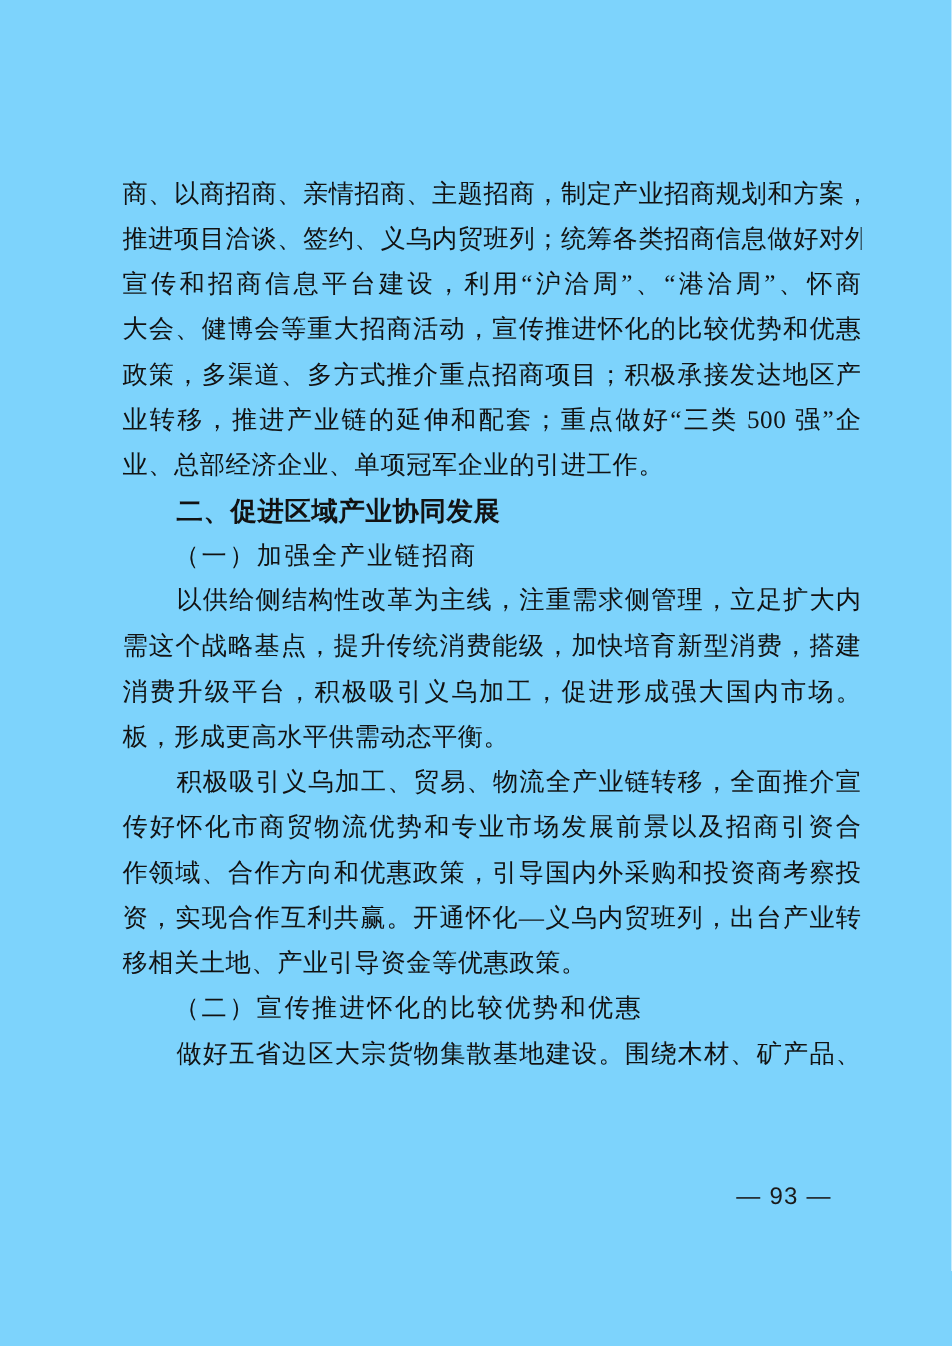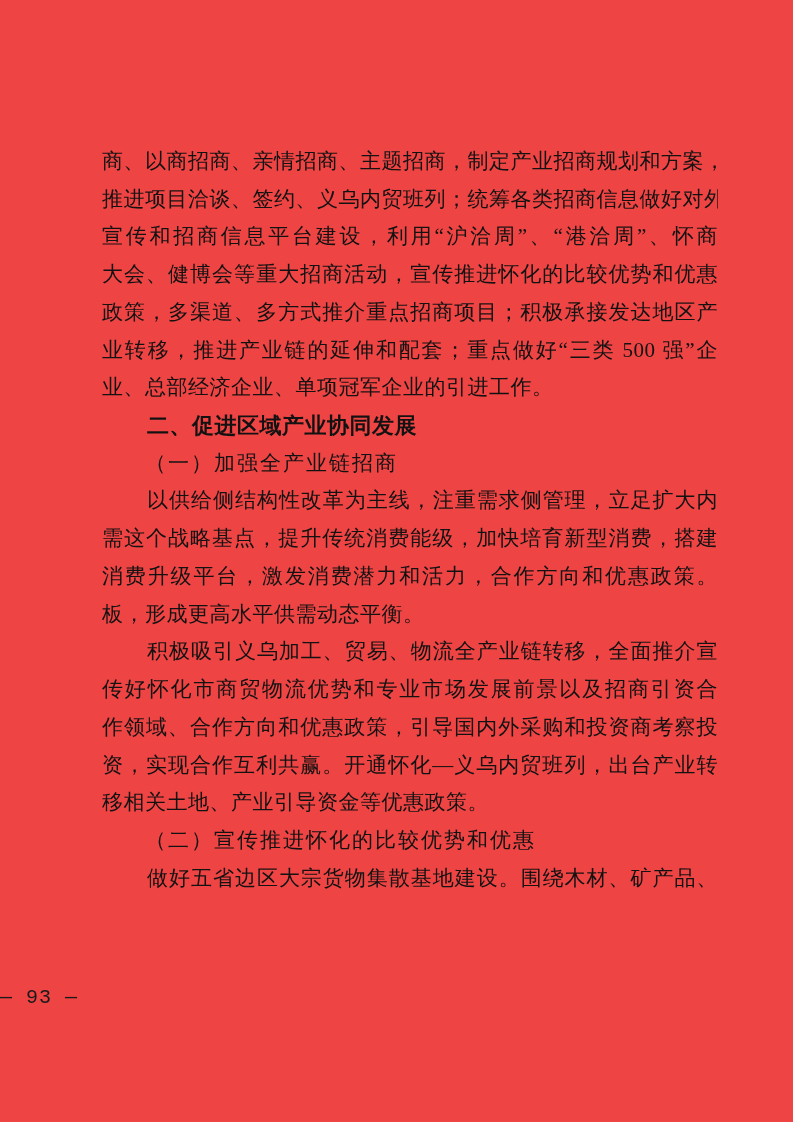--- a/index.html
+++ b/index.html
@@ -4,21 +4,21 @@
 <style>
   html, body {
     margin: 0;
     padding: 0;
     background: #ffffff;
   }
   .page {
     position: relative;
     width: 793px;
     height: 1122px;
-    background: #ef4444;
+    background: #7dd3fc;
     overflow: hidden;
     font-family: "Liberation Serif", "DejaVu Serif", serif;
     color: #121212;
   }
   .textblock {
     position: absolute;
     left: 102px;
     top: 143px;
     width: 616px;
   }
@@ -53,24 +53,25 @@
     text-indent: 43px;
     letter-spacing: 2px;
     text-align: left;
     text-align-last: left;
   }
   .pagenum {
     position: absolute;
     top: 986px;
     left: 0;
     width: 693px;
+    text-align: right;
     font-size: 20px;
     letter-spacing: 1px;
     color: #1a1a1a;
-    font-family: Liberation Mono, monospace;
+    font-family: Liberation Sans, sans-serif;
   }
 </style>
 </head>
 <body>
 
 <div class="page">
   <div class="textblock">
 
     <div class="ln">商、以商招商、亲情招商、主题招商，制定产业招商规划和方案，</div>
     <div class="ln">推进项目洽谈、签约、义乌内贸班列；统筹各类招商信息做好对外</div>
@@ -78,21 +79,21 @@
     <div class="ln">大会、健博会等重大招商活动，宣传推进怀化的比较优势和优惠</div>
     <div class="ln">政策，多渠道、多方式推介重点招商项目；积极承接发达地区产</div>
     <div class="ln">业转移，推进产业链的延伸和配套；重点做好“三类 500 强”企</div>
     <div class="ln end">业、总部经济企业、单项冠军企业的引进工作。</div>
 
     <div class="ln h1">二、促进区域产业协同发展</div>
     <div class="ln h2">（一）加强全产业链招商</div>
 
     <div class="ln ind">以供给侧结构性改革为主线，注重需求侧管理，立足扩大内</div>
     <div class="ln">需这个战略基点，提升传统消费能级，加快培育新型消费，搭建</div>
-    <div class="ln">消费升级平台，激发消费潜力和活力，合作方向和优惠政策。</div>
+    <div class="ln">消费升级平台，积极吸引义乌加工，促进形成强大国内市场。</div>
     <div class="ln end">板，形成更高水平供需动态平衡。</div>
 
     <div class="ln ind">积极吸引义乌加工、贸易、物流全产业链转移，全面推介宣</div>
     <div class="ln">传好怀化市商贸物流优势和专业市场发展前景以及招商引资合</div>
     <div class="ln">作领域、合作方向和优惠政策，引导国内外采购和投资商考察投</div>
     <div class="ln">资，实现合作互利共赢。开通怀化—义乌内贸班列，出台产业转</div>
     <div class="ln end">移相关土地、产业引导资金等优惠政策。</div>
 
     <div class="ln h2">（二）宣传推进怀化的比较优势和优惠</div>
 

